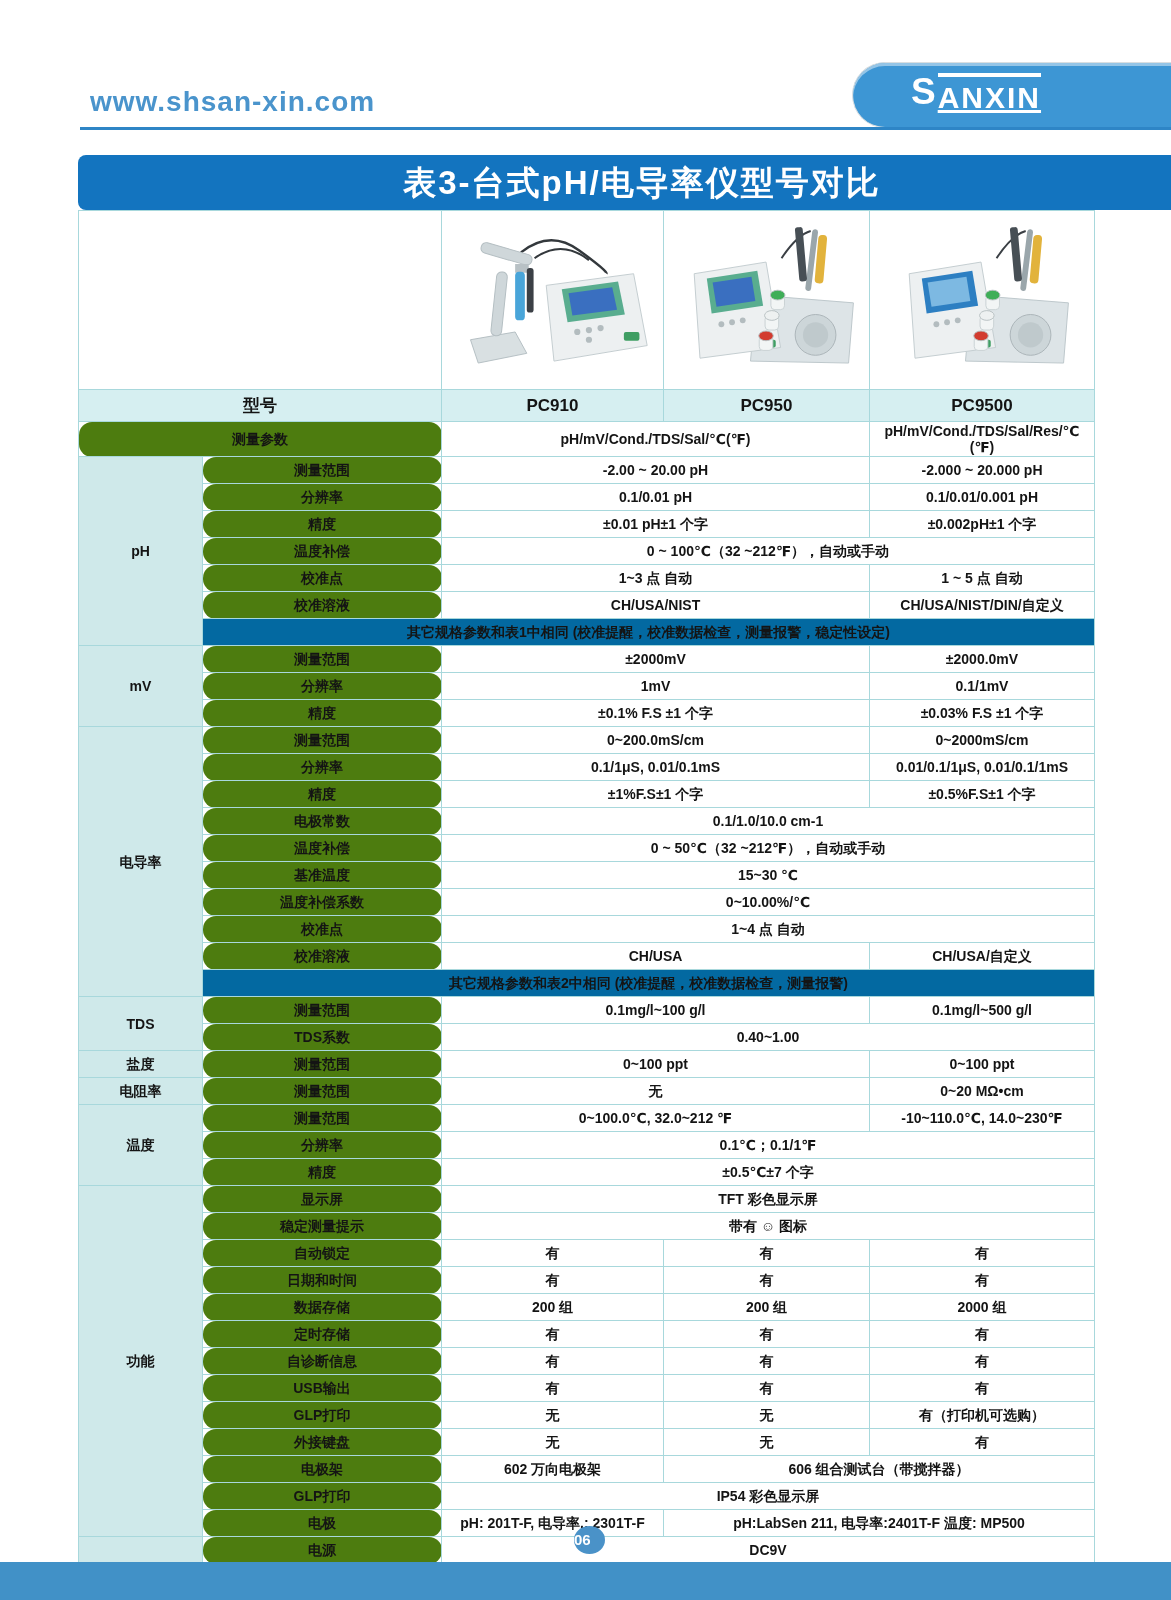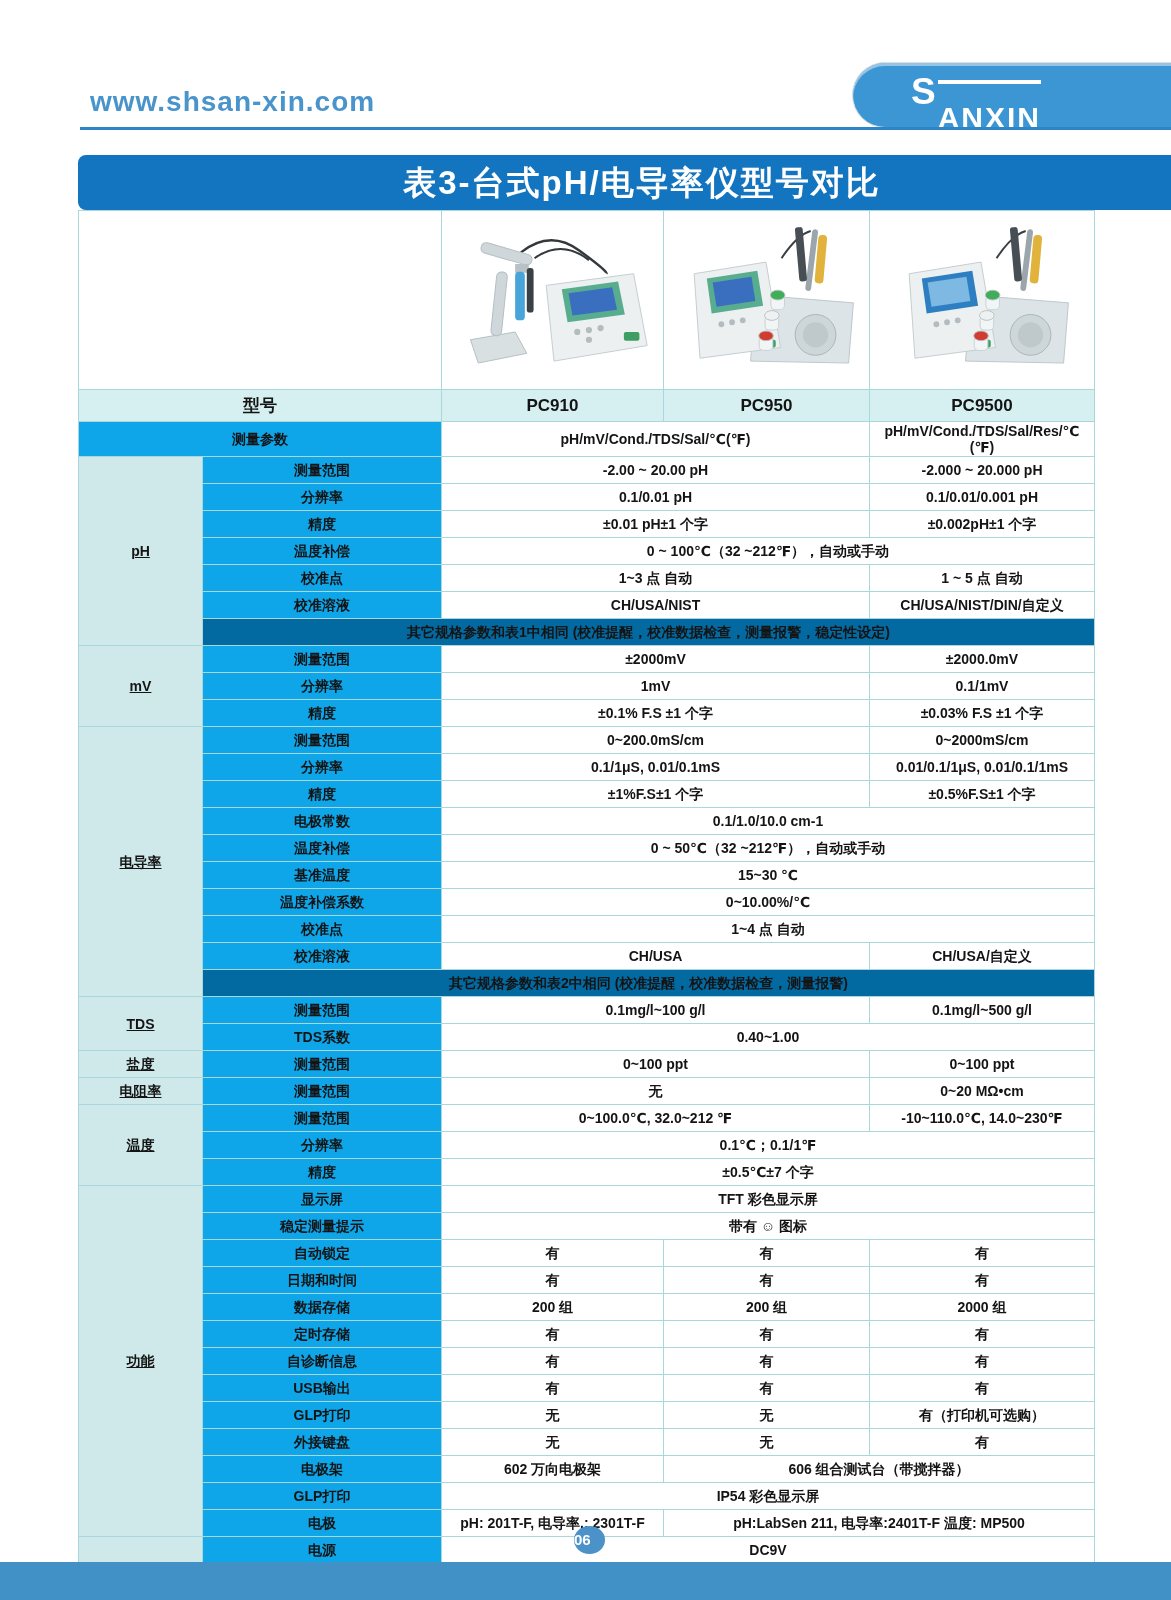--- a/index.html
+++ b/index.html
@@ -11,37 +11,37 @@
        color:var(--url-text,#4a94cc);letter-spacing:1px;}
   .rule{position:absolute;left:80px;top:127px;width:1091px;height:3px;
         background:var(--header-rule,#2e85c6);}
   .logo{position:absolute;left:852px;top:62px;width:319px;height:64px;
         background:var(--logo-pill,#3d96d4);border-radius:34px 0 0 34px;
         border:1px solid #d8dee1;border-right:none;
         box-shadow:inset 0 3px 0 rgba(255,255,255,.45);}
   .logo-text{display:flex;align-items:flex-start;padding:10px 0 0 58px;color:#fff;
              font-weight:bold;letter-spacing:2px;line-height:1;}
   .logo-text .s{font-size:37px;}
-  .logo-text .rest{font-size:30px;border-top:4px solid #fff;padding-top:19px;margin-top:7px;text-decoration:underline;}
+  .logo-text .rest{font-size:30px;border-top:4px solid #fff;padding-top:6px;margin-top:0;text-decoration:underline;}
 
   
   .title-bar{position:absolute;left:78px;top:155px;width:1128px;height:55px;
              background:var(--title-bar,#1374bf);color:#fff;font-size:33px;font-weight:bold;
              text-align:center;line-height:55px;letter-spacing:2px;border-radius:8px;}
 
   
   table.spec{position:absolute;left:78px;top:210px;width:1016px;border-collapse:collapse;
              table-layout:fixed;background:#fff;}
   table.spec td{border:1px solid var(--table-border,#a8d8dc);text-align:center;
                 vertical-align:middle;font-size:14px;font-weight:600;color:#141414;
                 padding:1px 3px;height:24px;line-height:1.15;}
   tr.img-row td{height:176px;background:#fff;}
   tr.model-row td{background:var(--model-row-bg,#d6eff1);font-size:17px;font-weight:bold;height:29px;}
-  td.cat{background:var(--category-bg,#cfe9ea);font-size:15px;font-weight:600;text-decoration:underline;}
-  td.plabel{background:#0ea5e9;}
+  td.cat{background:var(--category-bg,#cfe9ea);font-size:15px;font-weight:600;}
+  td.plabel{background:#4d7c0f;border-radius:13px;}
   td.note{background:#0369a1;}
   td.val{background:#fff;}
   td.blank{background:#fff;}
 
   
   .page-badge{position:absolute;left:562px;top:1526px;width:31px;height:28px;
               background:var(--page-badge,#4a92c8);border-radius:50%;color:#fff;
               font-size:15px;font-weight:bold;line-height:28px;margin-left:12px;}
   .footer-bar{position:absolute;left:0;top:1562px;width:1171px;height:38px;
               background:var(--footer-bar,#4191c7);}

